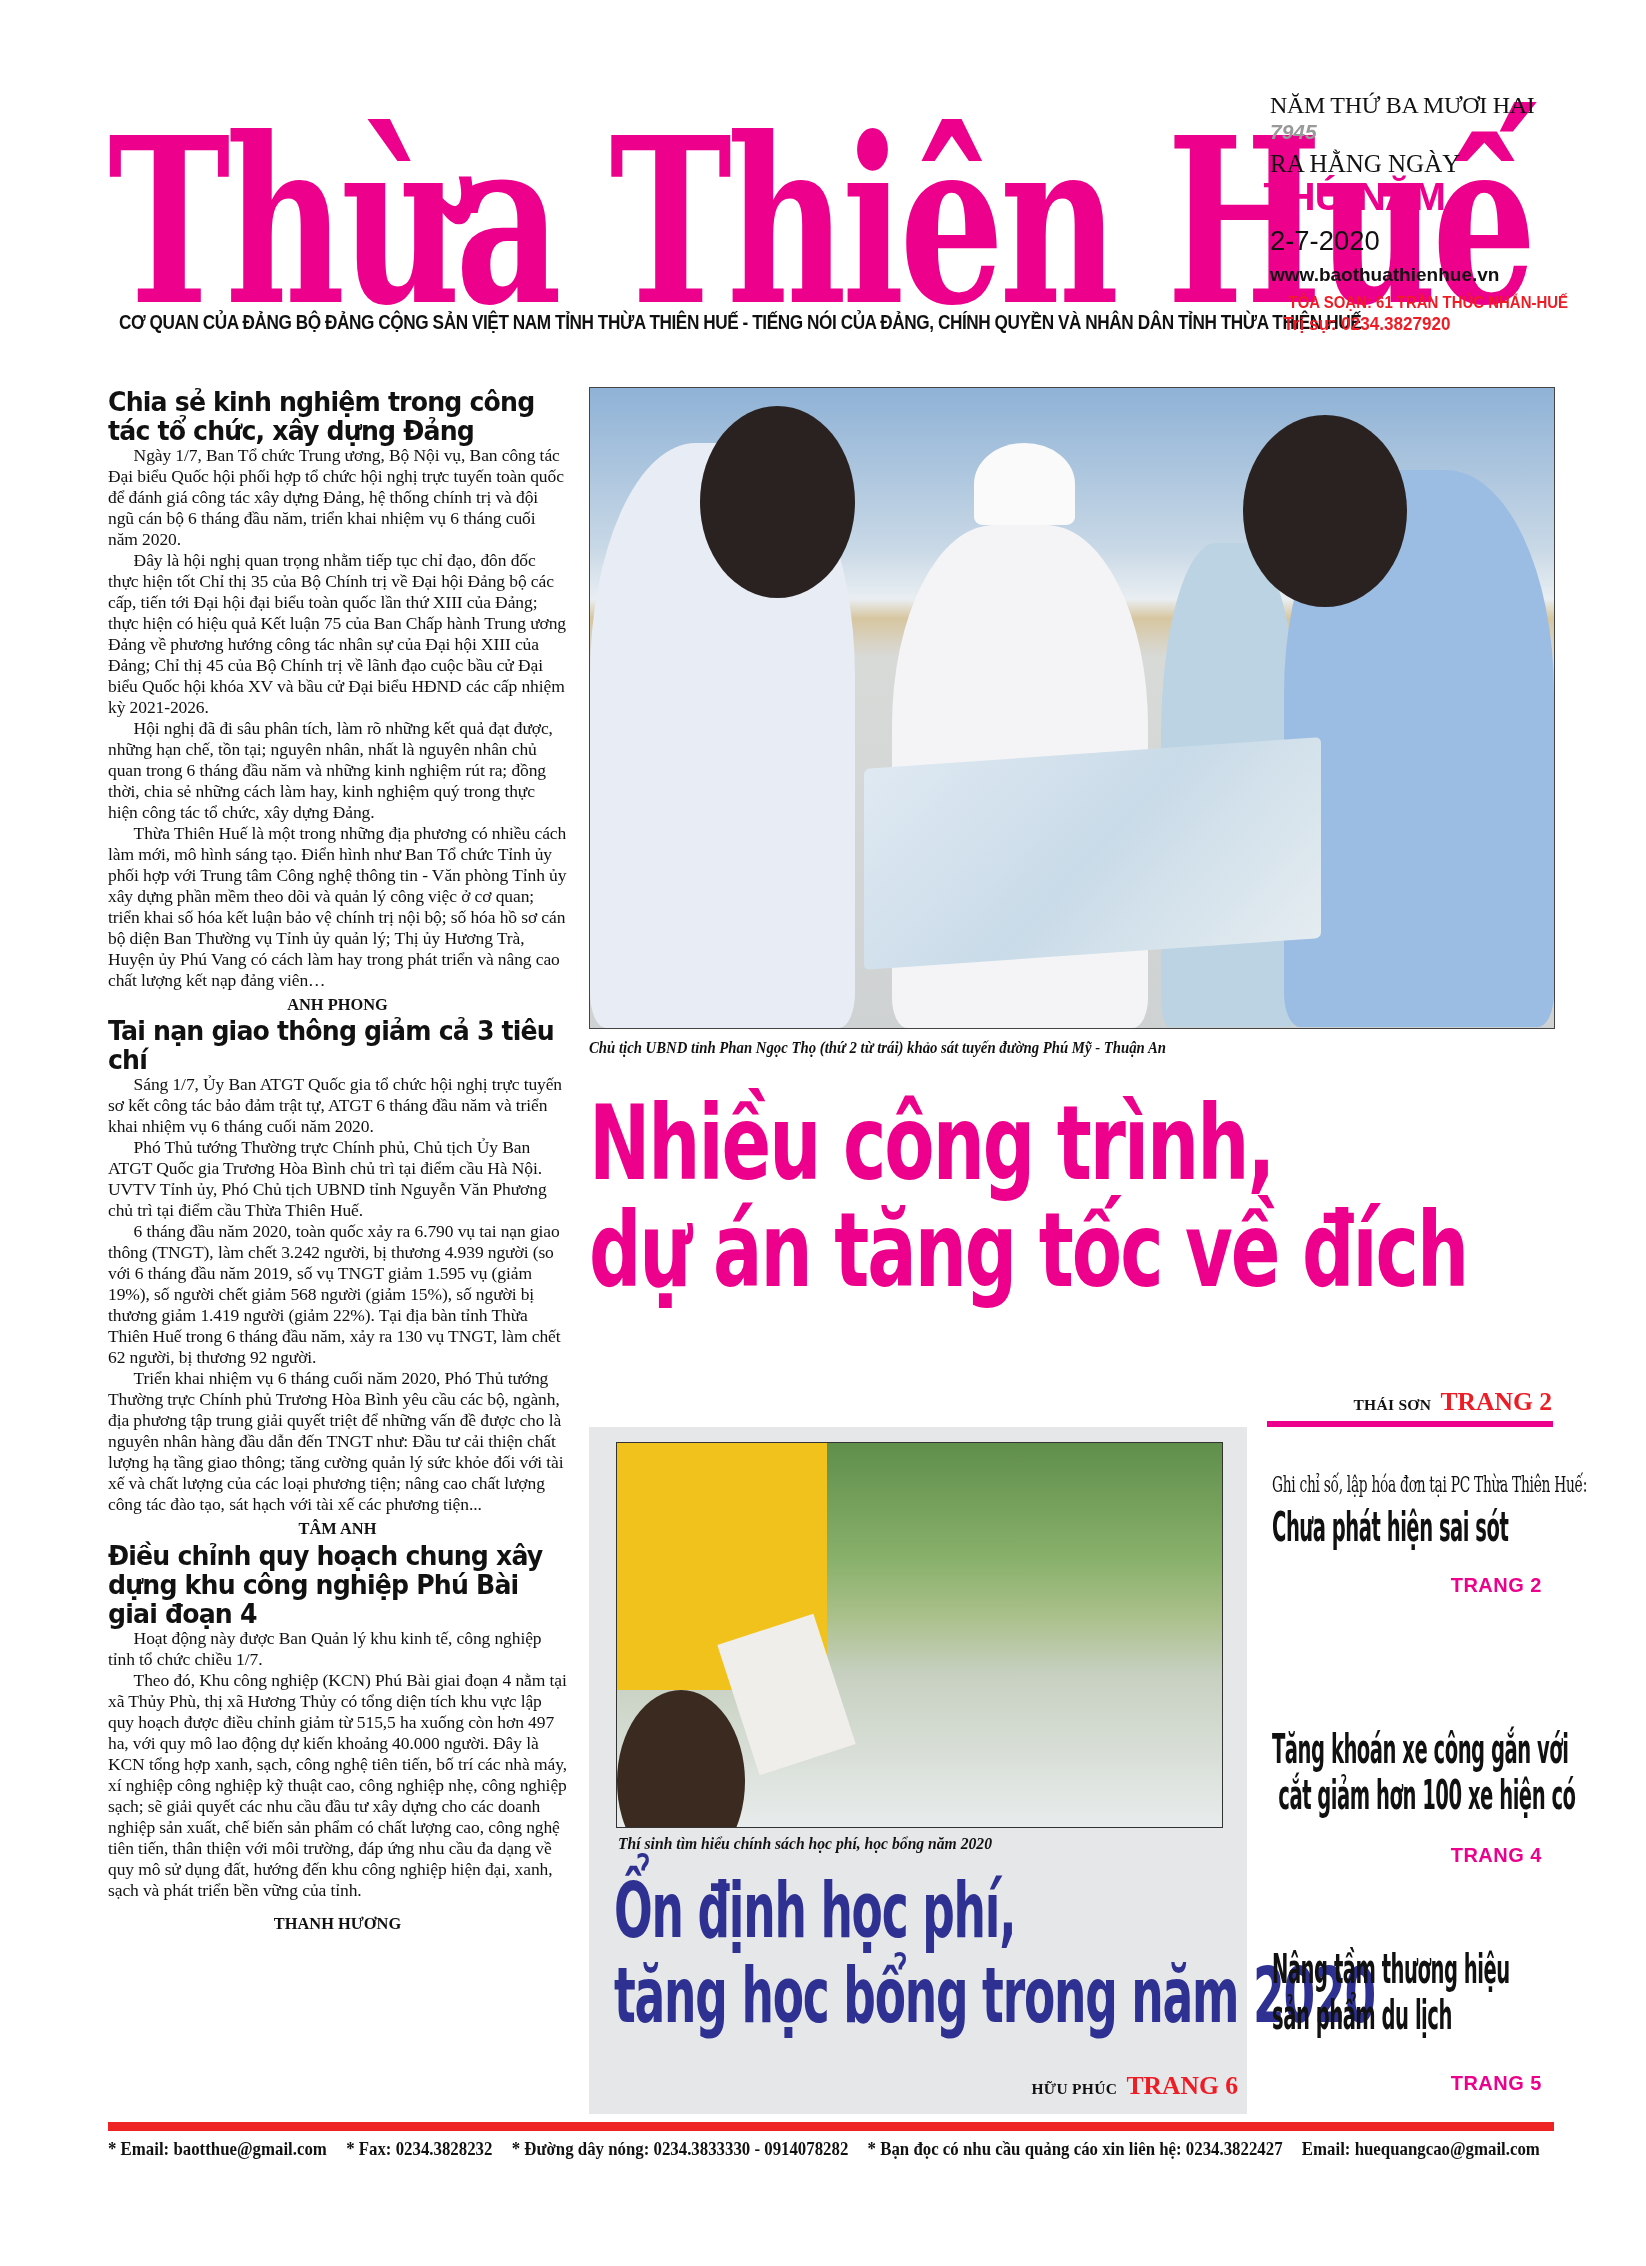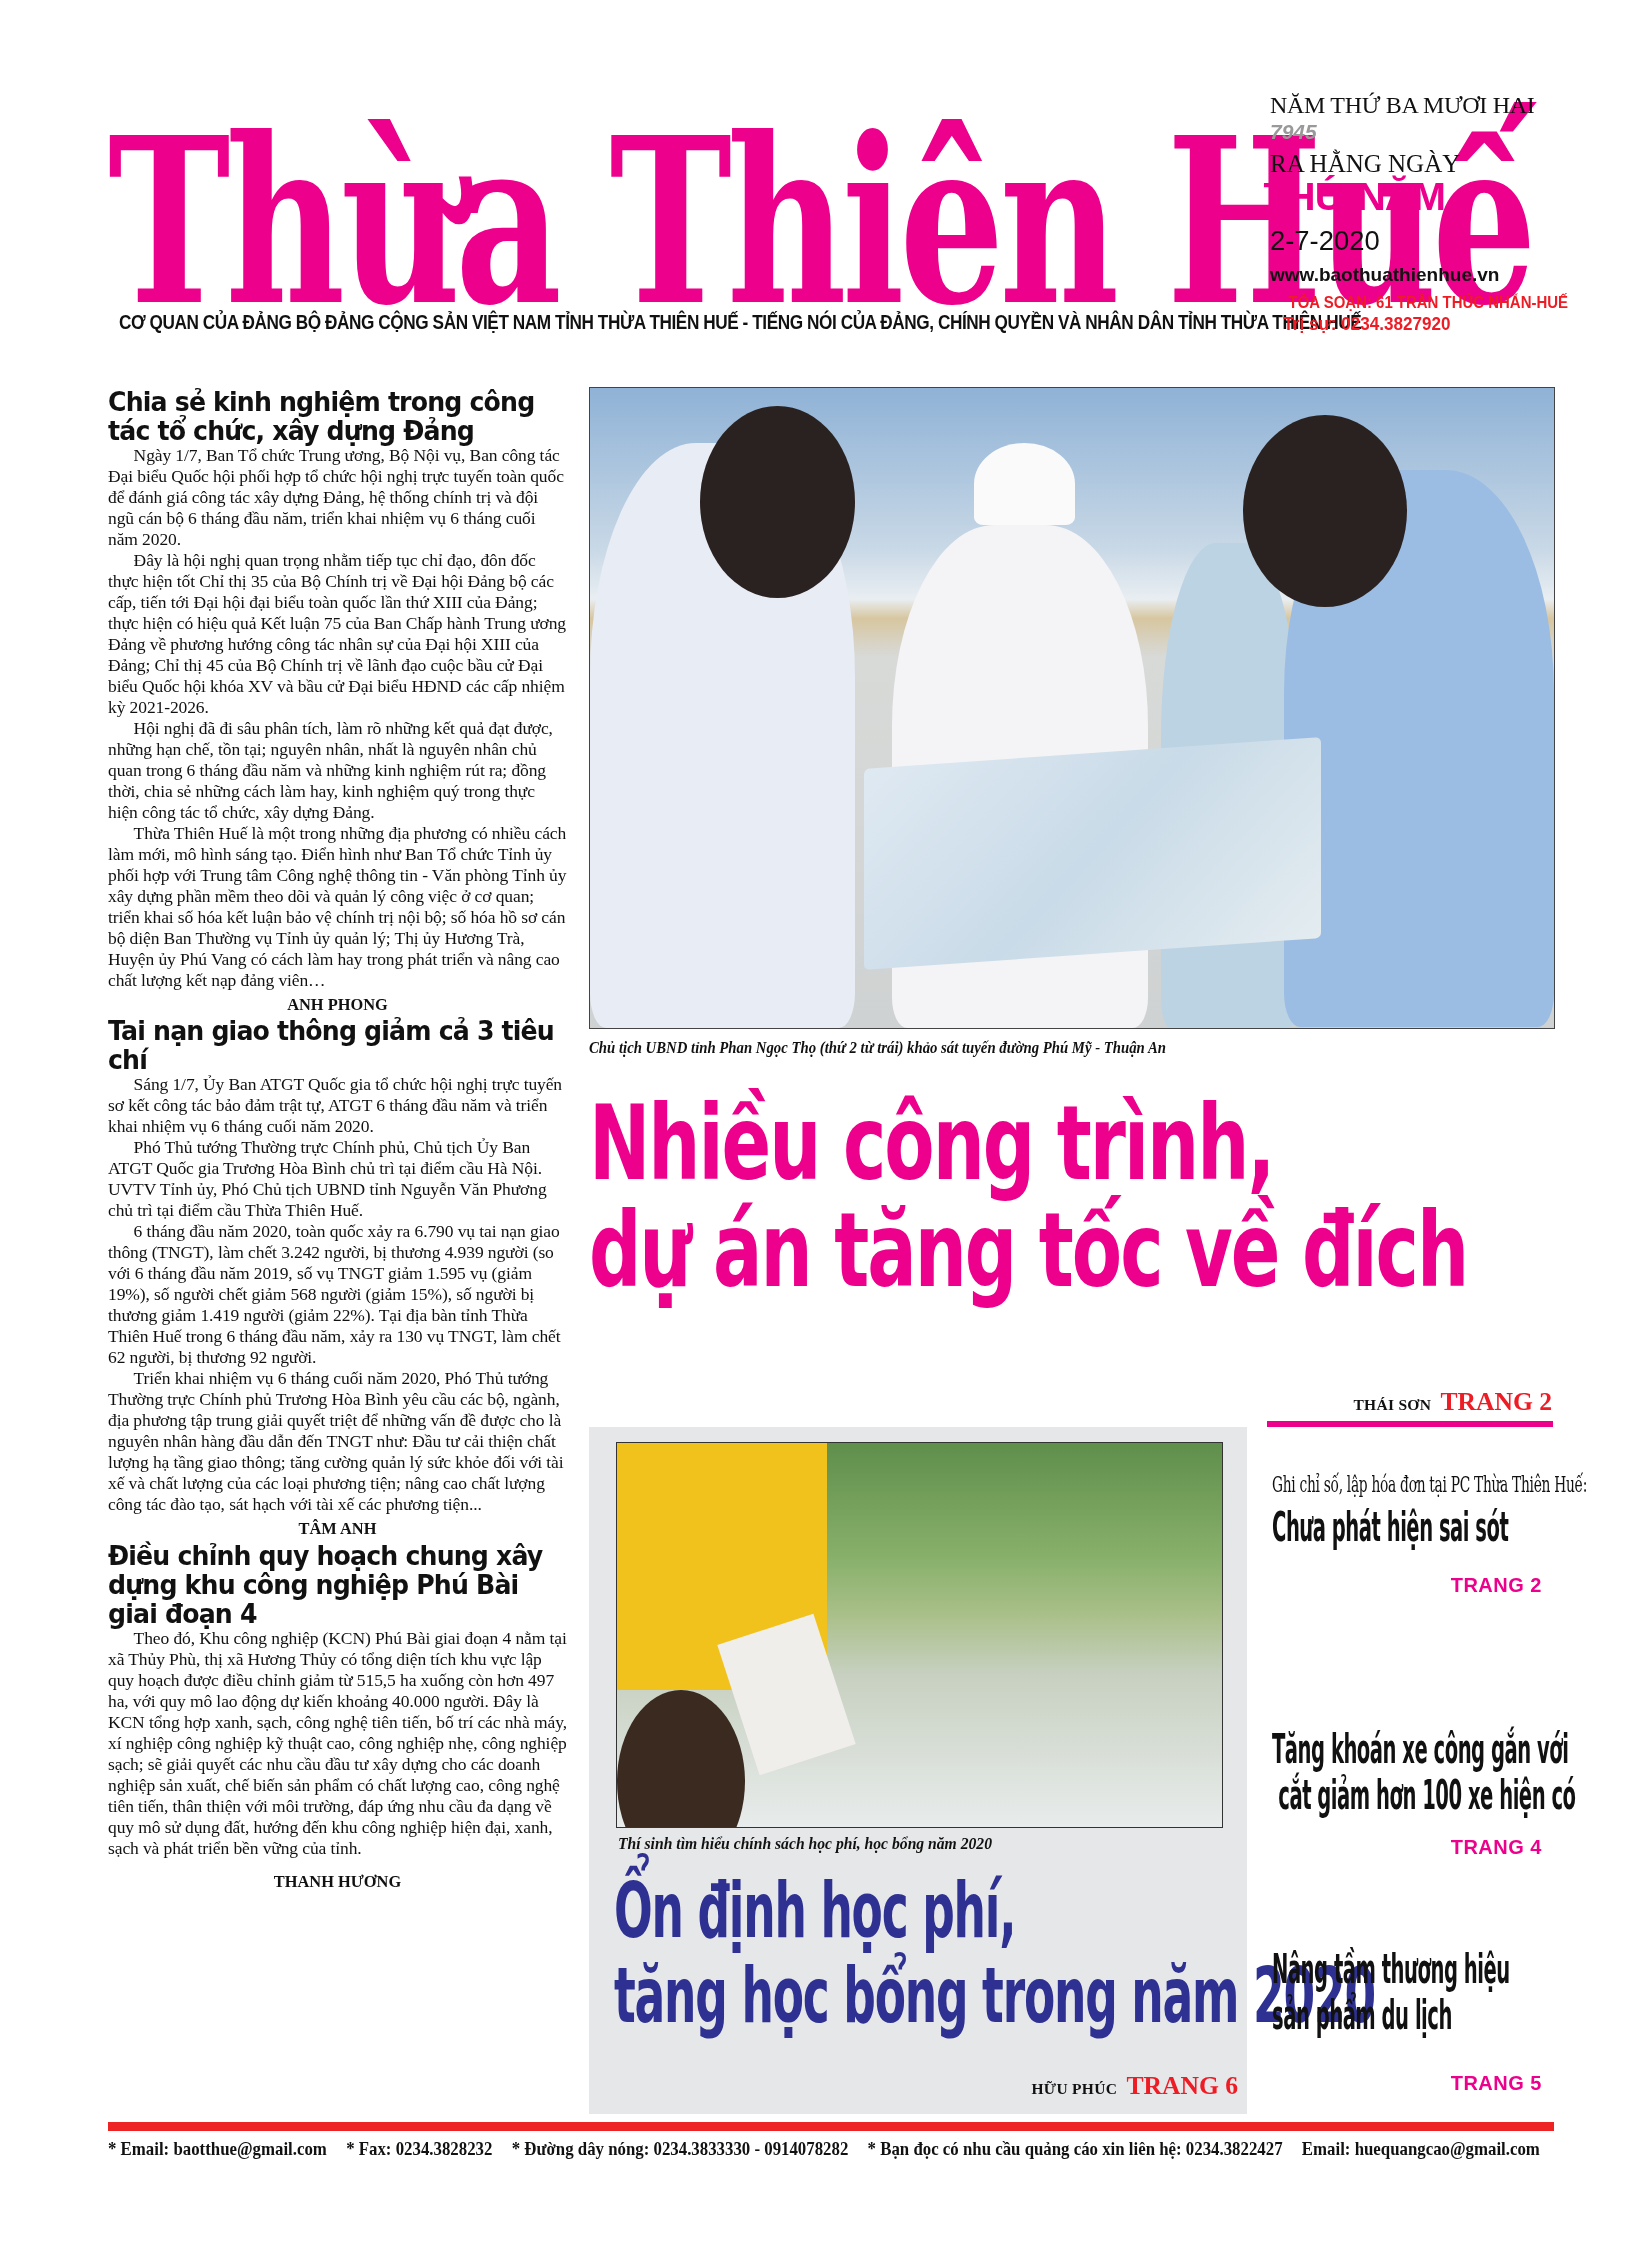--- a/index.html
+++ b/index.html
@@ -93,20 +93,21 @@
       <p>Phó Thủ tướng Thường trực Chính phủ, Chủ tịch Ủy Ban ATGT Quốc gia Trương Hòa Bình chủ trì tại điểm cầu Hà Nội. UVTV Tỉnh ủy, Phó Chủ tịch UBND tỉnh Nguyễn Văn Phương chủ trì tại điểm cầu Thừa Thiên Huế.</p>
       <p>6 tháng đầu năm 2020, toàn quốc xảy ra 6.790 vụ tai nạn giao thông (TNGT), làm chết 3.242 người, bị thương 4.939 người (so với 6 tháng đầu năm 2019, số vụ TNGT giảm 1.595 vụ (giảm 19%), số người chết giảm 568 người (giảm 15%), số người bị thương giảm 1.419 người (giảm 22%). Tại địa bàn tỉnh Thừa Thiên Huế trong 6 tháng đầu năm, xảy ra 130 vụ TNGT, làm chết 62 người, bị thương 92 người.</p>
       <p>Triển khai nhiệm vụ 6 tháng cuối năm 2020, Phó Thủ tướng Thường trực Chính phủ Trương Hòa Bình yêu cầu các bộ, ngành, địa phương tập trung giải quyết triệt để những vấn đề được cho là nguyên nhân hàng đầu dẫn đến TNGT như: Đầu tư cải thiện chất lượng hạ tầng giao thông; tăng cường quản lý sức khỏe đối với tài xế và chất lượng của các loại phương tiện; nâng cao chất lượng công tác đào tạo, sát hạch với tài xế các phương tiện...</p>
     </div>
     <div class="byline">TÂM ANH</div>
   </article>
 
   <article>
     <h2 class="art-title">Điều chỉnh quy hoạch chung xây dựng khu công nghiệp Phú Bài giai đoạn 4</h2>
     <div class="art-body">
+      <p>Hoạt động này được Ban Quản lý khu kinh tế, công nghiệp tỉnh tổ chức chiều 1/7.</p>
       <p>Theo đó, Khu công nghiệp (KCN) Phú Bài giai đoạn 4 nằm tại xã Thủy Phù, thị xã Hương Thủy có tổng diện tích khu vực lập quy hoạch được điều chỉnh giảm từ 515,5 ha xuống còn hơn 497 ha, với quy mô lao động dự kiến khoảng 40.000 người. Đây là KCN tổng hợp xanh, sạch, công nghệ tiên tiến, bố trí các nhà máy, xí nghiệp công nghiệp kỹ thuật cao, công nghiệp nhẹ, công nghiệp sạch; sẽ giải quyết các nhu cầu đầu tư xây dựng cho các doanh nghiệp sản xuất, chế biến sản phẩm có chất lượng cao, công nghệ tiên tiến, thân thiện với môi trường, đáp ứng nhu cầu đa dạng về quy mô sử dụng đất, hướng đến khu công nghiệp hiện đại, xanh, sạch và phát triển bền vững của tỉnh.</p>
     </div>
     <div class="byline" style="margin-top:12.8px;">THANH HƯƠNG</div>
   </article>
 </div>
 
 <div class="abs photo1" aria-label="Officials examining a road map at construction site">
   <div class="p" style="left:0;top:55px;width:265px;height:585px;background:#e8ecf4;"></div>
   <div class="p" style="left:110px;top:18.3px;width:155px;height:192px;background:#2a2220;border-radius:50%;"></div>
   <div class="p" style="left:302px;top:137px;width:256px;height:503px;background:#f4f4f6;"></div>
@@ -147,21 +148,21 @@
 
 <div class="abs teaser" style="top:1471px;">
   <div class="kicker">Ghi chỉ số, lập hóa đơn tại PC Thừa Thiên Huế:</div>
   <div class="t-title" style="margin-top:3.7px;">Chưa phát hiện sai sót</div>
   <div class="page" style="margin-top:27.4px;">TRANG 2</div>
 </div>
 
 <div class="abs teaser" style="top:1723px;">
   <div class="t-title">Tăng khoán xe công gắn với</div>
   <div class="t-title" style="white-space:pre;"> cắt giảm hơn 100 xe hiện có</div>
-  <div class="page" style="margin-top:21px;">TRANG 4</div>
+  <div class="page" style="margin-top:29px;">TRANG 4</div>
 </div>
 
 <div class="abs teaser" style="top:1943px;">
   <div class="t-title">Nâng tầm thương hiệu</div>
   <div class="t-title">sản phẩm du lịch</div>
   <div class="page" style="margin-top:37px;">TRANG 5</div>
 </div>
 
 <div class="abs footer-rule"></div>
 <div class="abs footer-text">

